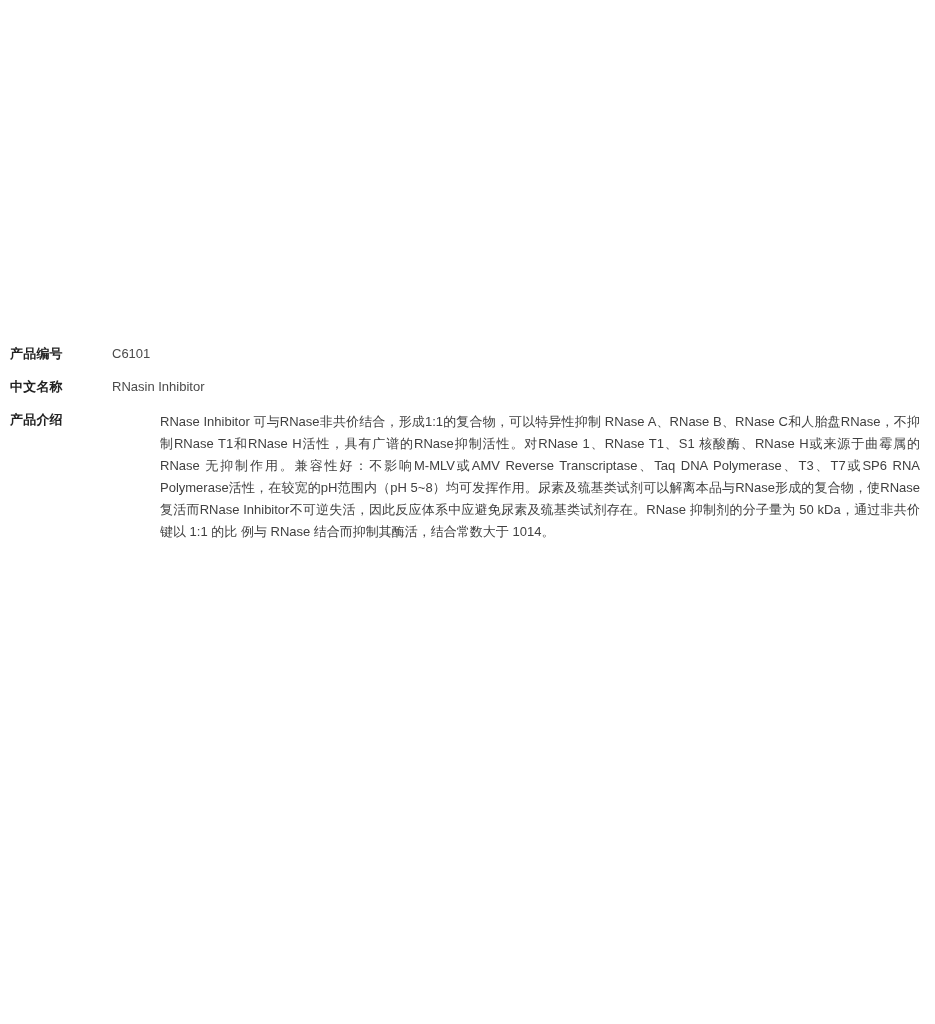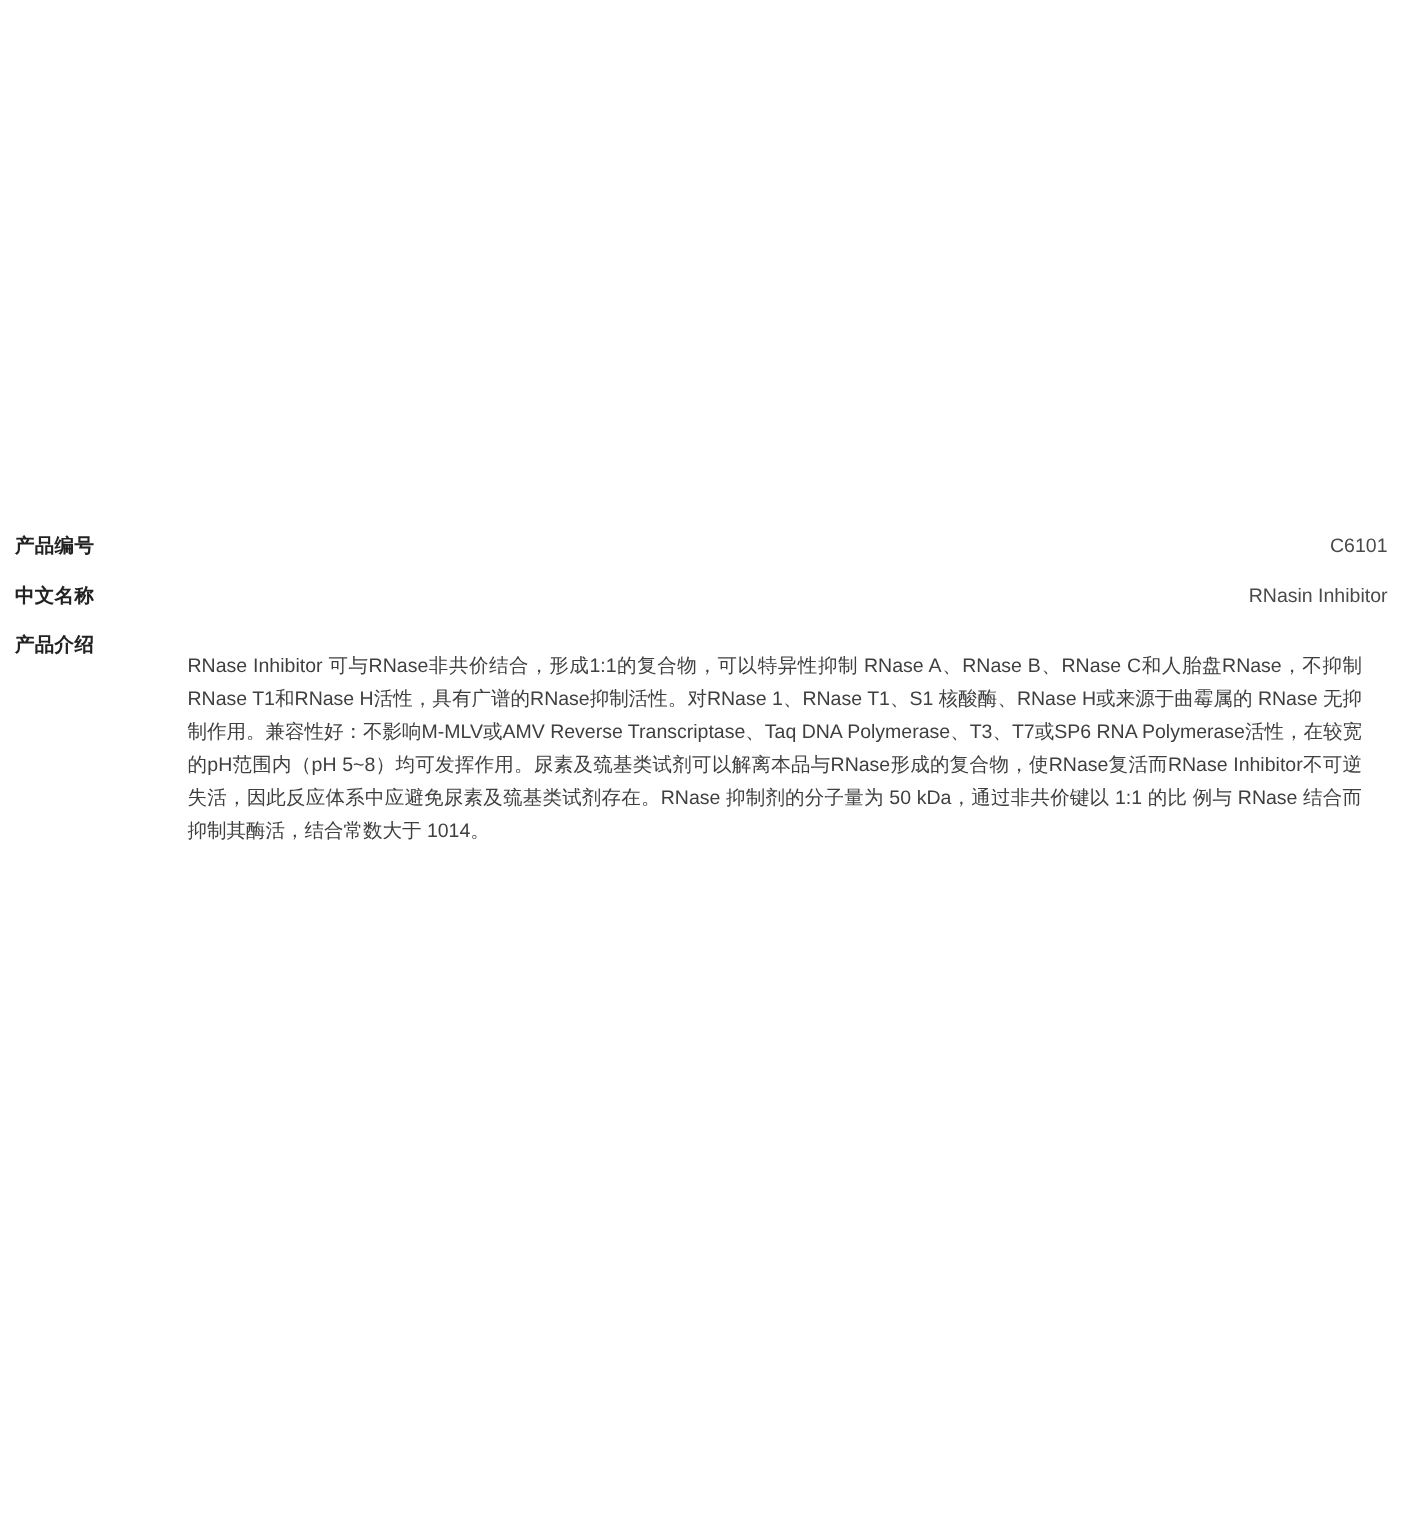--- a/index.html
+++ b/index.html
@@ -15,59 +15,59 @@
     -webkit-font-smoothing: antialiased;
   }
   .page {
     position: relative;
     width: 935px;
     height: 1024px;
     box-sizing: border-box;
   }
   .spec-table {
     position: absolute;
-    top: 354px;
+    top: 344px;
     left: 10px;
     width: 915px;
   }
   .spec-row {
     display: flex;
     align-items: flex-start;
     margin-bottom: 14px;
   }
   .spec-row.intro {
     margin-bottom: 0;
+    gap: 47px;
   }
   .spec-label {
     width: 102px;
     flex: 0 0 102px;
     font-size: 13px;
     font-weight: bold;
     color: #222222;
     line-height: 19px;
     letter-spacing: 0.2px;
   }
   .spec-label.spaced {
     letter-spacing: 6px;
   }
   .spec-value {
     flex: 1 1 auto;
     font-size: 13px;
     color: #4a4a4a;
     line-height: 19px;
-    text-align: right;
   }
   .spec-value.body {
     line-height: 22px;
     text-align: justify;
     color: #3f3f3f;
     padding-right: 4px;
   }
   .spec-value.body p {
-    margin: 13px;
+    margin: 1px;
   }
 </style>
 </head>
 <body>
 
 <div class="page">
 
   <div class="spec-table">
 
     <div class="spec-row">

